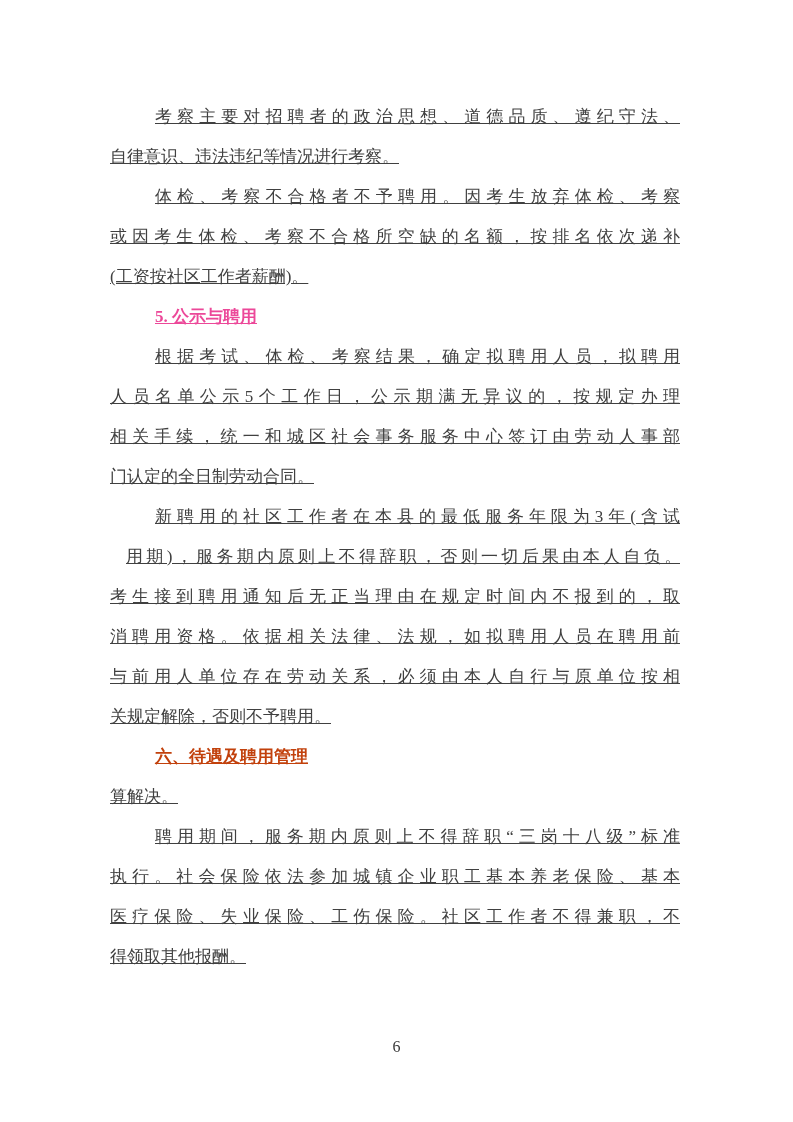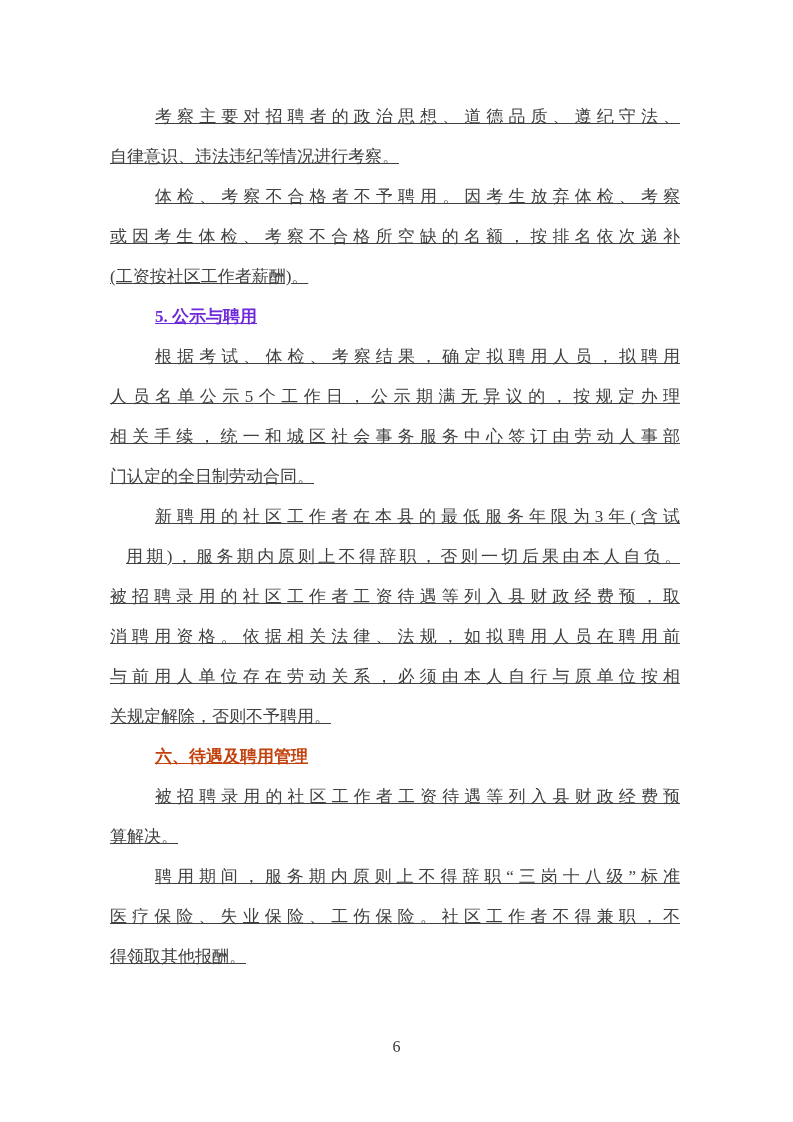--- a/index.html
+++ b/index.html
@@ -31,21 +31,21 @@
     text-align: justify;
     font-kerning: none;
     text-decoration: underline;
   }
   .line.just { text-align-last: justify; }
   .line.last { text-align-last: left; }
   .line.indent { text-indent: 45px; }
   .line.tight { letter-spacing: -1.2px; margin-left: 16px; }
   .block.subheading .line {
     font-weight: 700;
-    color: #6d28d9;
+    color: #ec4899;
   }
   .block.heading .line {
     font-family: "Liberation Sans", sans-serif;
     font-weight: 700;
     color: #c2410c;
   }
   .footer {
     position: absolute;
     left: 0;
     top: 1036px;
@@ -76,32 +76,32 @@
       </div>
       <div class="block body">
         <div class="line indent just">根据考试、体检、考察结果，确定拟聘用人员，拟聘用</div>
         <div class="line just">人员名单公示5个工作日，公示期满无异议的，按规定办理</div>
         <div class="line just">相关手续，统一和城区社会事务服务中心签订由劳动人事部</div>
         <div class="line last">门认定的全日制劳动合同。</div>
       </div>
       <div class="block body">
         <div class="line indent just">新聘用的社区工作者在本县的最低服务年限为3年(含试</div>
         <div class="line just tight">用期)，服务期内原则上不得辞职，否则一切后果由本人自负。</div>
-        <div class="line just">被招聘录用的社区工作者工资待遇等列入县财政经费预，取</div>
+        <div class="line just">考生接到聘用通知后无正当理由在规定时间内不报到的，取</div>
         <div class="line just">消聘用资格。依据相关法律、法规，如拟聘用人员在聘用前</div>
         <div class="line just">与前用人单位存在劳动关系，必须由本人自行与原单位按相</div>
         <div class="line last">关规定解除，否则不予聘用。</div>
       </div>
       <div class="block heading">
         <div class="line indent last">六、待遇及聘用管理</div>
       </div>
       <div class="block body">
-        <div class="line indent just">被招聘录用的社区工作者工资待遇等列入县财政经费预</div>
         <div class="line last">算解决。</div>
       </div>
       <div class="block body">
         <div class="line indent just">聘用期间，服务期内原则上不得辞职“三岗十八级”标准</div>
+        <div class="line just">执行。社会保险依法参加城镇企业职工基本养老保险、基本</div>
         <div class="line just">医疗保险、失业保险、工伤保险。社区工作者不得兼职，不</div>
         <div class="line last">得领取其他报酬。</div>
       </div>
     </main>
   <div class="footer">6</div>
 </div>
 
 </body></html>

